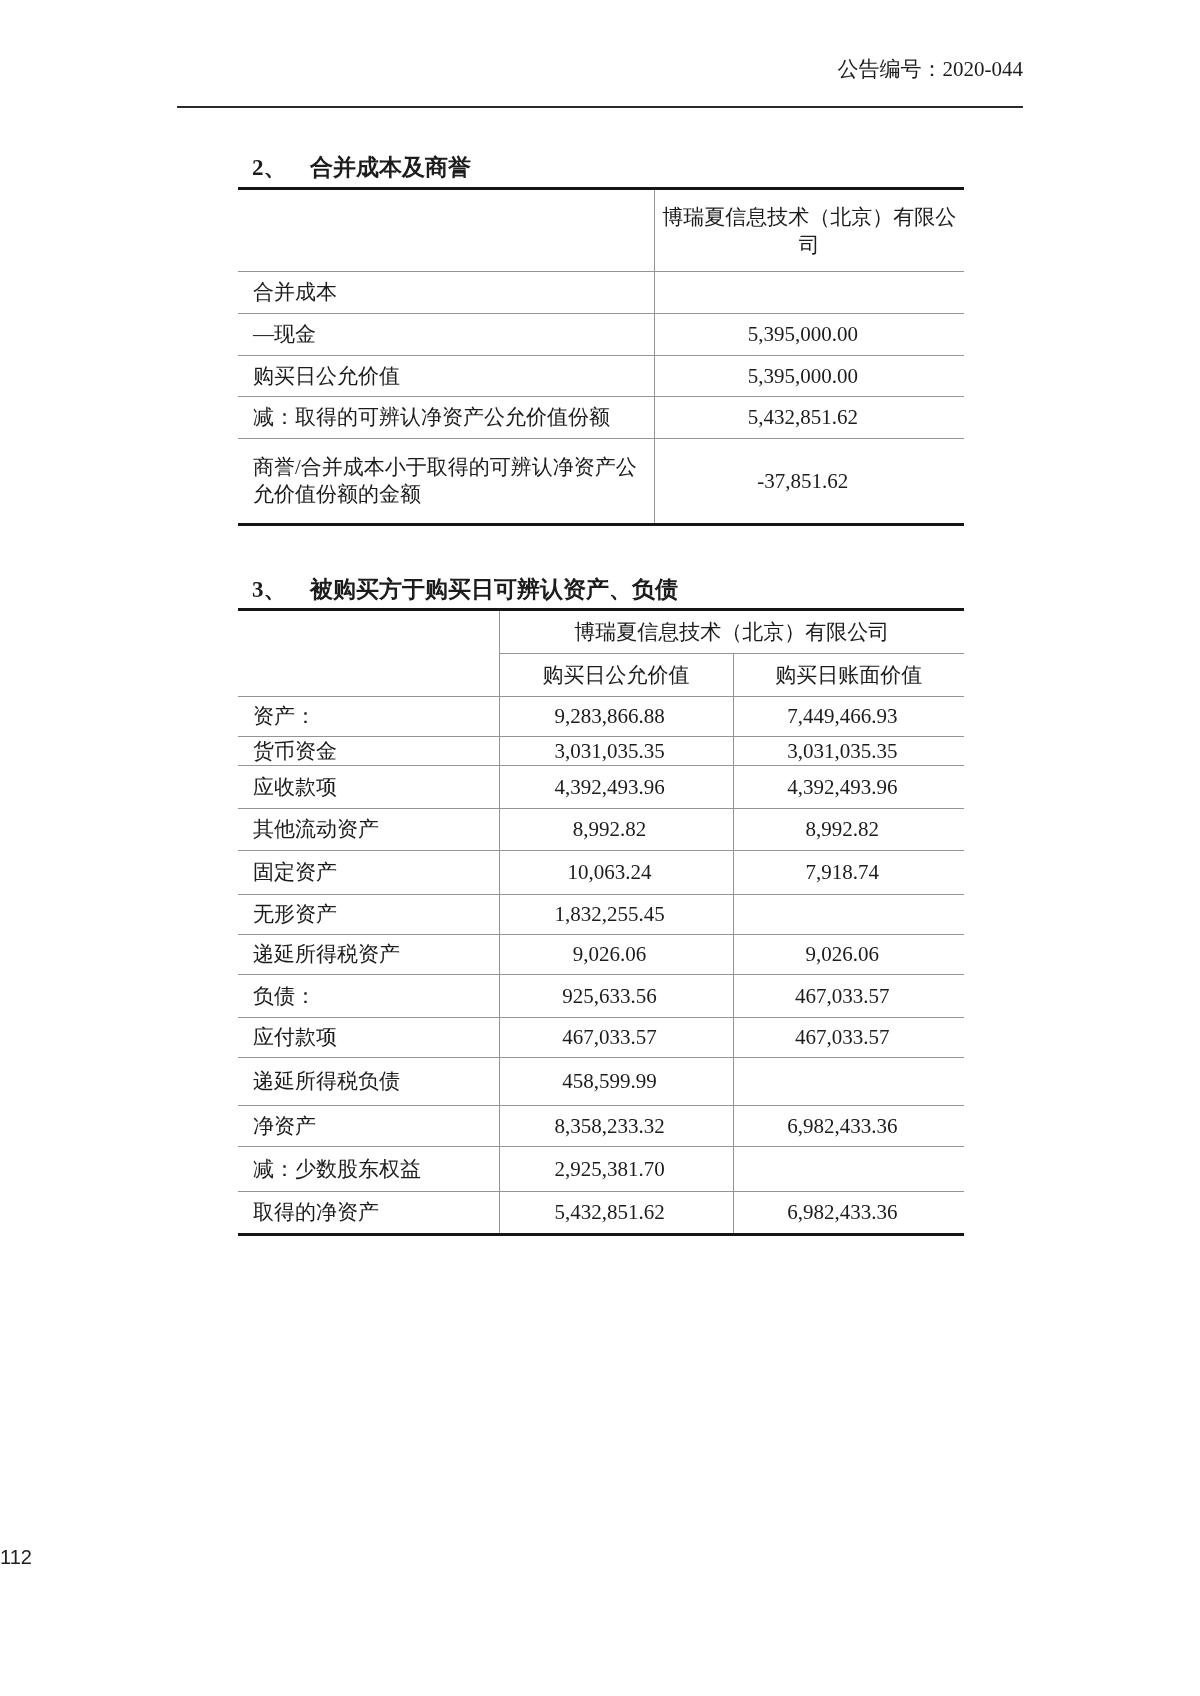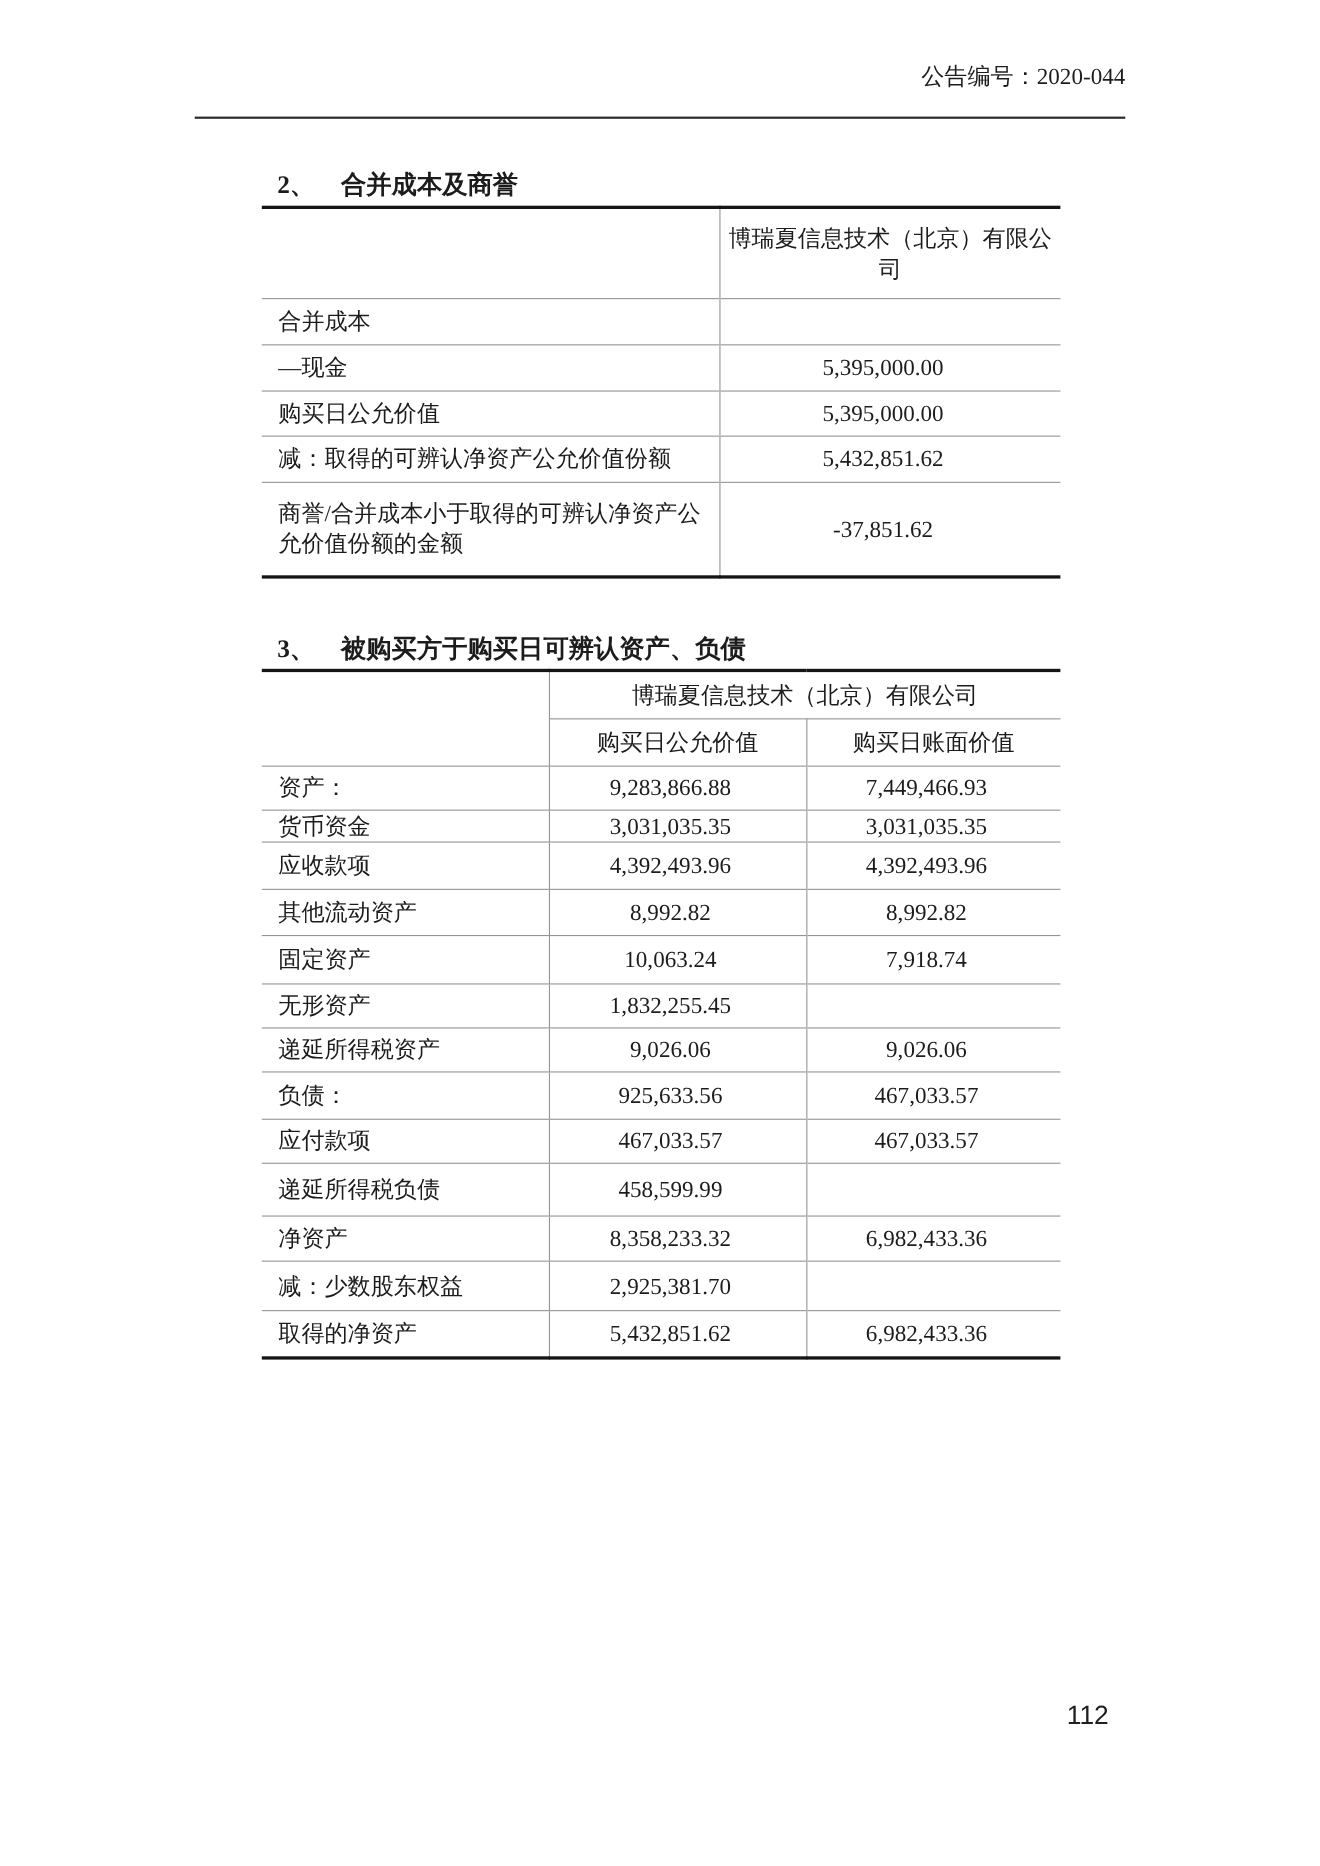--- a/index.html
+++ b/index.html
@@ -31,23 +31,23 @@
   #table2 { top:187px; }
   #table3 { top:608px; }
   td { vertical-align:middle; overflow:hidden; }
   .lbl { padding-left:15px; padding-right:6px; text-align:left; line-height:27px; }
   .val { padding-right:13px; text-align:center; }
   .center { text-align:center; }
   .thin td { border-top:1px solid #949494; }
   .vline { border-left:1px solid #949494; }
   .span-underline { border-bottom:1px solid #949494; }
   .page-footer {
-    position:absolute; left:0; top:1546px; width:1008px; text-align:right;
+    position:absolute; left:0; top:1546px; width:1008px; text-align:left;
     font-family:"Liberation Sans","DejaVu Sans",sans-serif;
-    font-size:24px; color:#202020;
+    font-size:20px; color:#202020;
   }
 </style>
 </head>
 <body>
 
 <div class="doc-header">
   <span>公告编号：2020-044</span>
 </div>
 
 <div class="sec-heading" id="sec2-heading">

